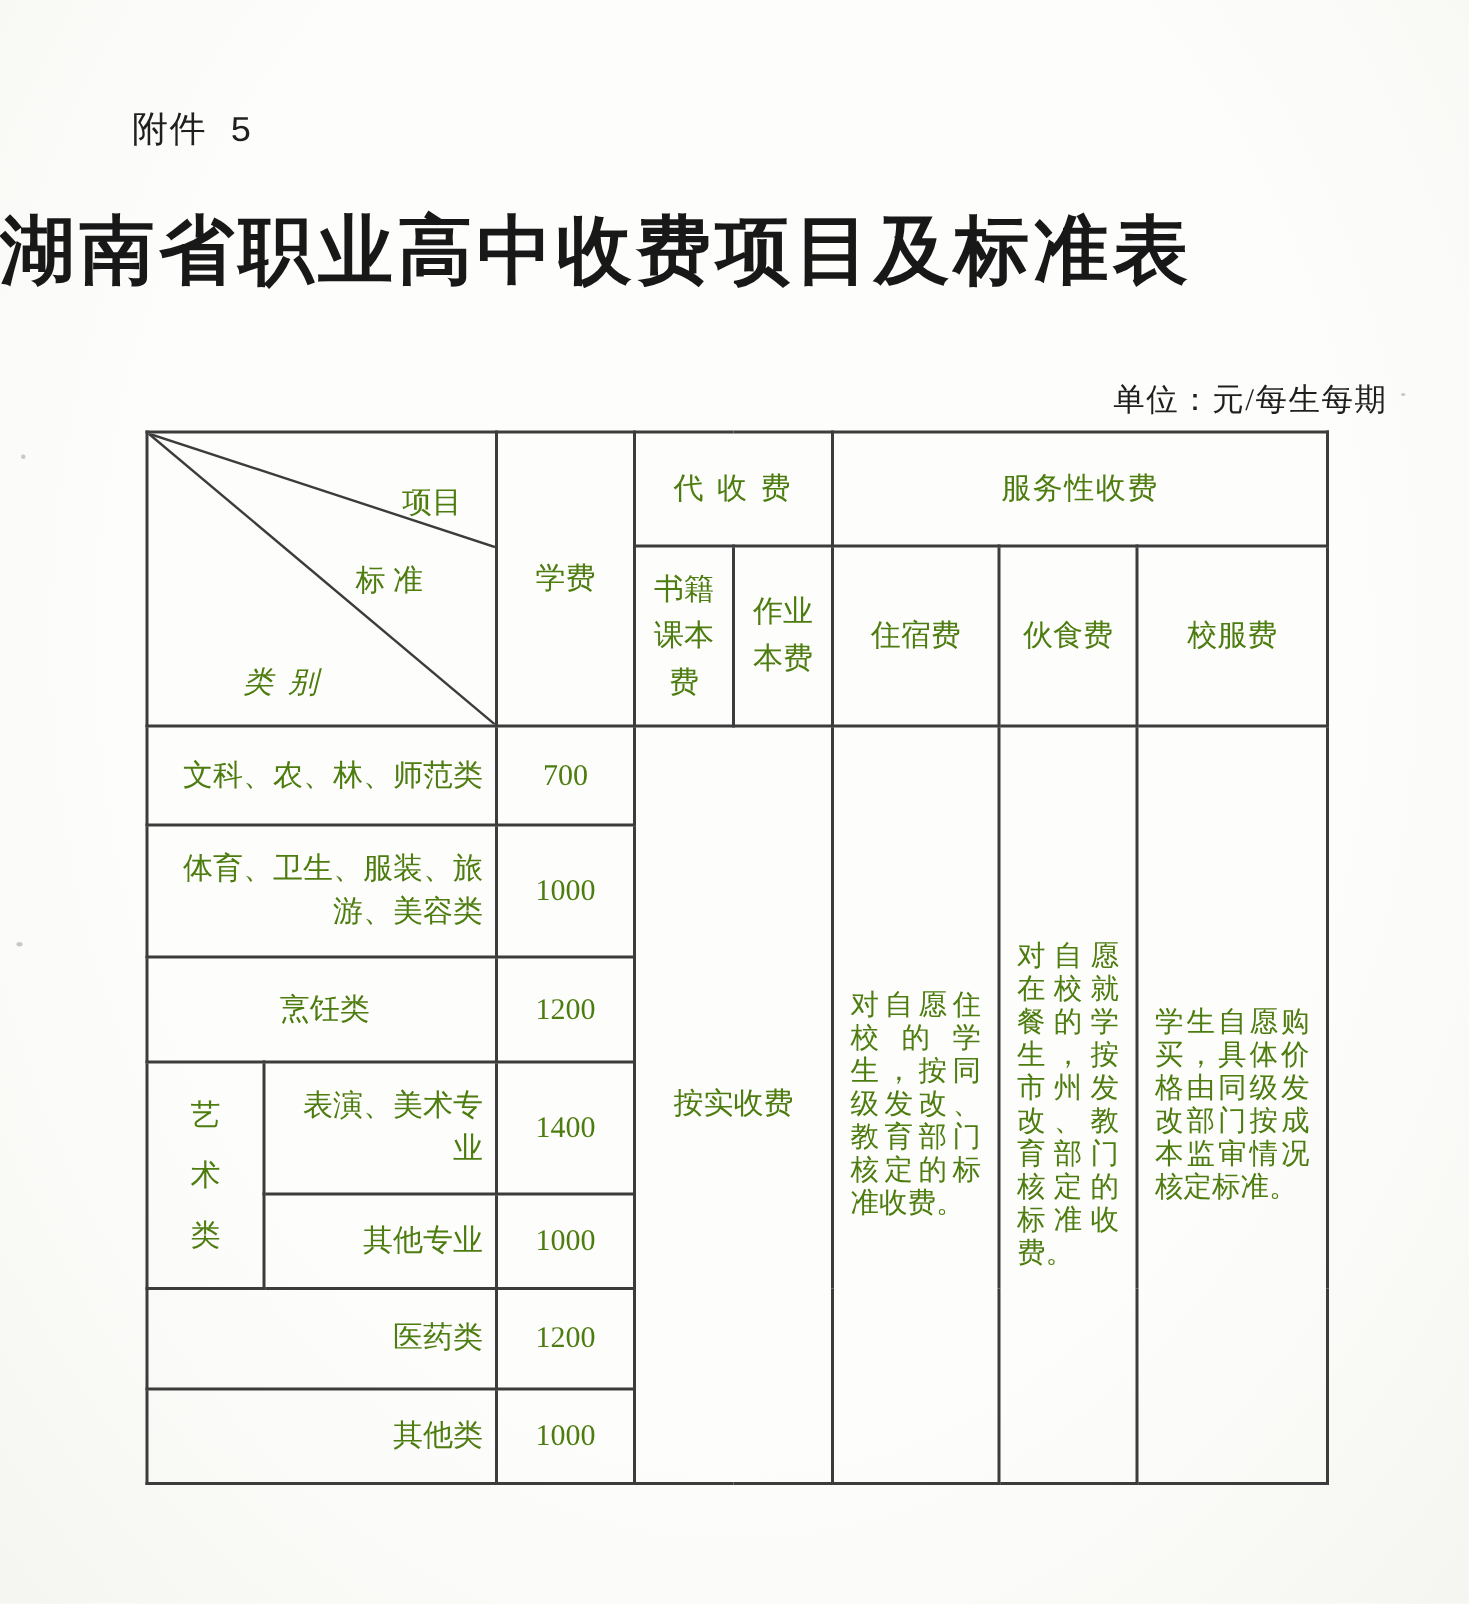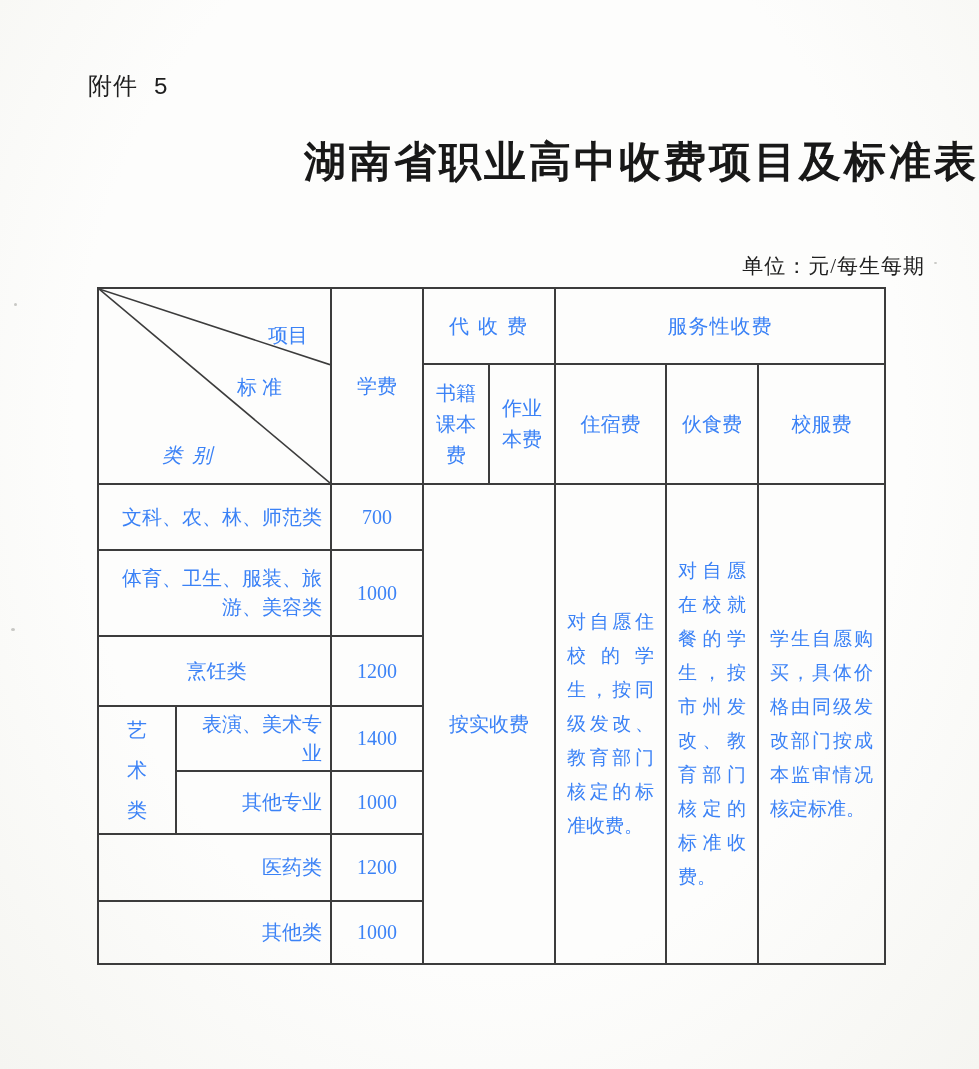--- a/index.html
+++ b/index.html
@@ -15,50 +15,50 @@
     overflow: hidden;
   }
   .speck { position: absolute; background: #8a8a85; border-radius: 50%; opacity: .45; }
 
   .attachment-label {
     position: absolute; left: 88px; top: 70px;
     font-size: 24px; letter-spacing: 1px; font-family: Liberation Mono, monospace;
   }
   .doc-title {
     position: absolute; left: 0; top: 134px; width: 100%;
-    text-align: right; font-size: 42px; font-weight: 700;
+    text-align: left; font-size: 50px; font-weight: 700;
     letter-spacing: 3px; color: #181818;
   }
   .unit-note {
     position: absolute; top: 252px; right: 54px;
     font-size: 21px; letter-spacing: 1px;
   }
 
   table.fee-table {
     position: absolute; left: 97px; top: 287px;
     width: 787px; table-layout: fixed;
     border-collapse: collapse;
-    font-size: 20px; color: #3b82f6;
+    font-size: 20px; color: #4d7c0f;
   }
   .fee-table td {
     border: 2px solid #3c3c3c;
     vertical-align: middle;
     text-align: center;
-    padding: 2px 4px;
+    padding: 14px 4px;
     line-height: 1.45;
   }
   .fee-table td.cat {
     text-align: right; padding-left: 12px; padding-right: 8px;
   }
   .fee-table td.cat-center { text-align: center; }
   .fee-table td.sub-head { line-height: 1.55; padding: 2px 10px; }
   .fee-table td.note {
     text-align: justify; text-justify: inter-character;
     word-break: break-all;
-    padding: 6px 11px; font-size: 19px; line-height: 34px;
+    padding: 6px 11px; font-size: 19px; line-height: 22px;
   }
   .fee-table td.vertical-cat div {
     width: 1.1em; margin: 0 auto; line-height: 40px;
     word-break: break-all; text-align: center;
   }
 
   td.diag-cell { position: relative; padding: 0; }
   td.diag-cell svg { position: absolute; inset: 0; width: 100%; height: 100%; }
   .diag-label { position: absolute; font-size: 20px; white-space: pre; }
   .diag-label.item   { top: 32px;  right: 22px; }

